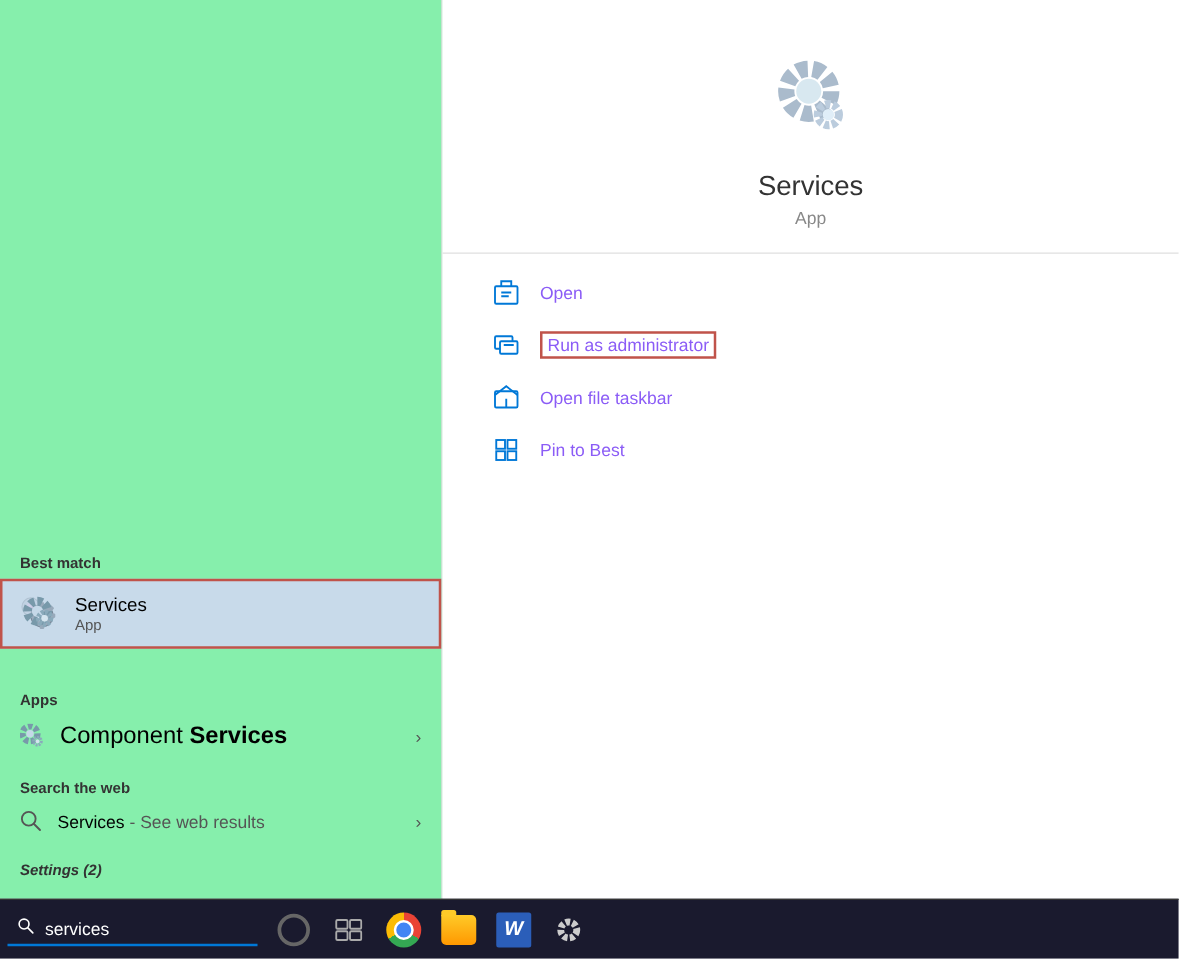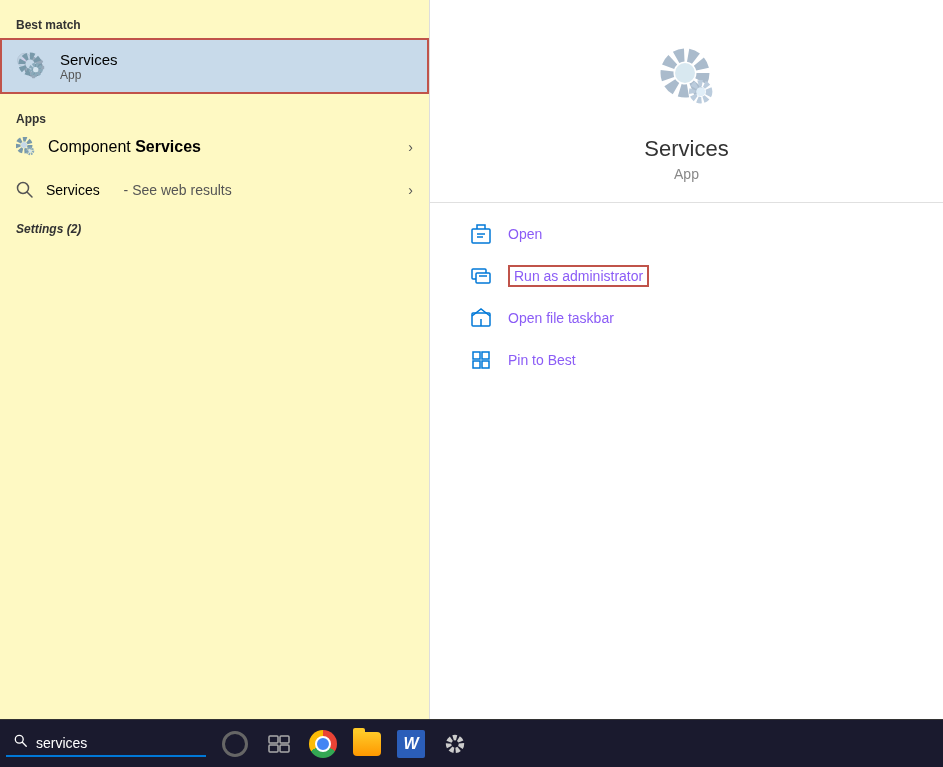--- a/index.html
+++ b/index.html
@@ -13,26 +13,27 @@
     }
 
     .main-content {
       display: flex;
       flex: 1;
       height: calc(767px - 48px);
     }
 
     
     .left-panel {
-      width: 430px;
-      background: #fef9c3;
+      width: 354px;
+      background: #86efac;
       display: flex;
       flex-direction: column;
       padding: 12px 0;
       border-right: 1px solid #ddd;
+      justify-content: flex-end;
     }
 
     .section-label {
       font-size: 12px;
       color: #333;
       font-weight: 600;
       padding: 6px 16px 4px 16px;
     }
 
     .best-match-item {
@@ -63,39 +64,39 @@
       color: #000;
       font-weight: 400;
     }
 
     .best-match-type {
       font-size: 12px;
       color: #555;
     }
 
     .apps-section {
-      margin-top: 10px;
+      margin-top: 26px;
     }
 
     .app-item {
       display: flex;
       align-items: center;
       padding: 7px 16px;
       cursor: pointer;
     }
 
     .app-item-icon {
       width: 20px;
       height: 20px;
       margin-right: 12px;
       flex-shrink: 0;
     }
 
     .app-item-name {
-      font-size: 16px;
+      font-size: 19px;
       color: #000;
       flex: 1;
     }
 
     .app-item-name span {
       font-weight: 700;
     }
 
     .chevron {
       color: #555;
@@ -127,21 +128,20 @@
       flex: 1;
     }
 
     .web-item-text .query {
       font-weight: 400;
     }
 
     .web-item-text .sub {
       color: #555;
       font-weight: 400;
-      margin-left: 20px;
     }
 
     .settings-section {
       margin-top: 10px;
       font-style: italic;
     }
 
     
     .right-panel {
       flex: 1;
@@ -381,20 +381,21 @@
               <circle cx="8" cy="8" r="3" fill="#d5e5ef"></circle>
             </g>
           </svg>
         </div>
         <span class="app-item-name">Component <span>Services</span></span>
         <span class="chevron">›</span>
       </div>
     </div>
 
     <div class="web-section">
+      <div class="section-label">Search the web</div>
       <div class="web-item">
         <div class="web-item-icon">
           <svg viewBox="0 0 18 18" width="18" height="18">
             <circle cx="7" cy="7" r="5.5" fill="none" stroke="#555" stroke-width="1.5"></circle>
             <line x1="11" y1="11" x2="16" y2="16" stroke="#555" stroke-width="1.5" stroke-linecap="round"></line>
           </svg>
         </div>
         <span class="web-item-text">
           <span class="query">Services</span><span class="sub"> - See web results</span>
         </span>

